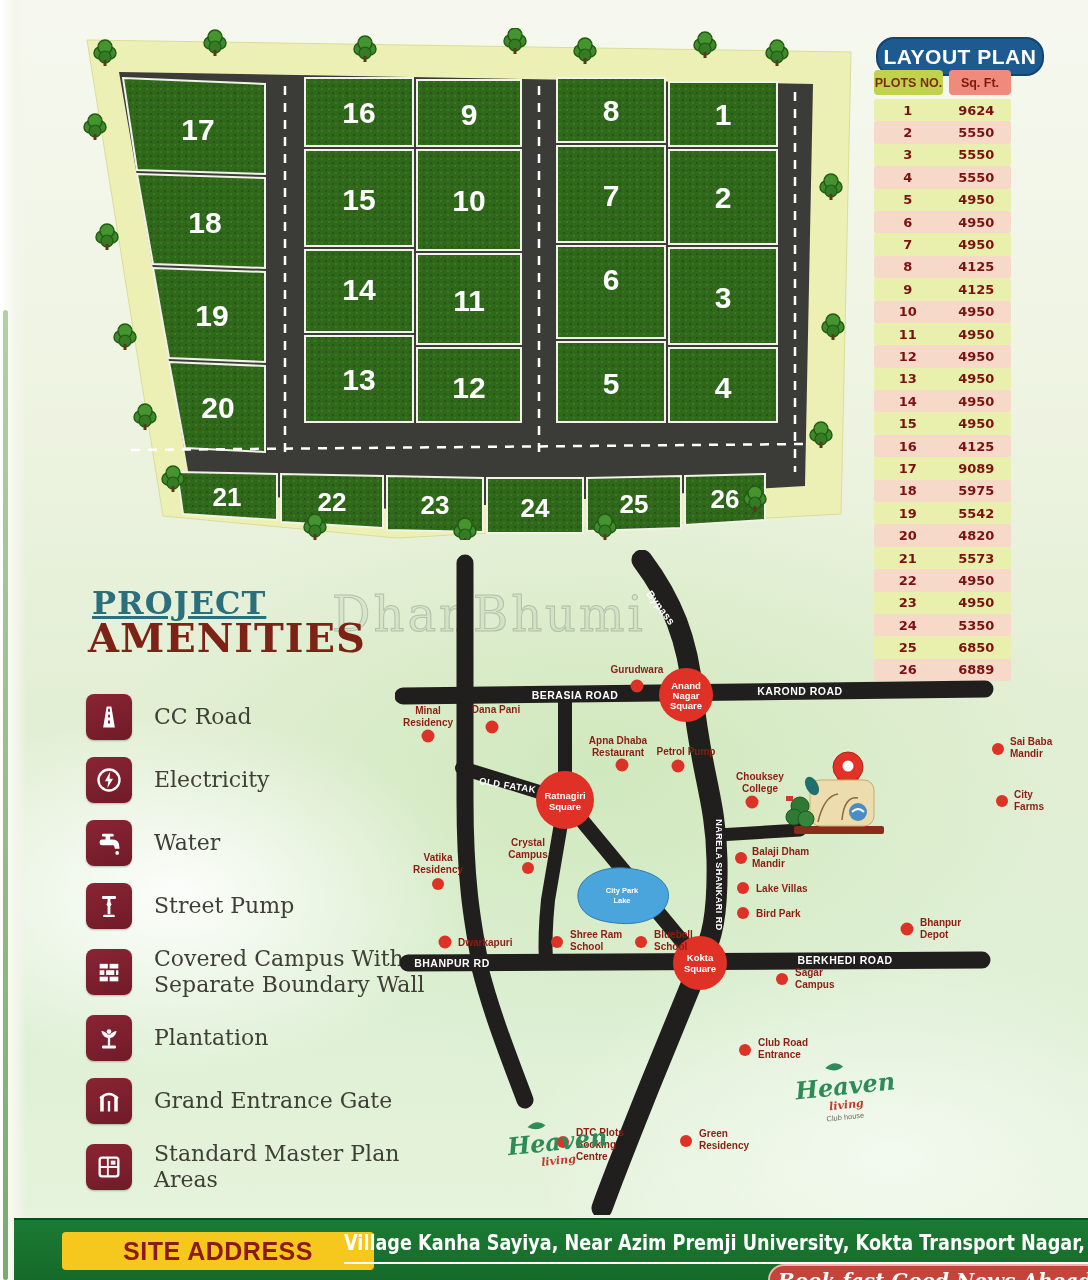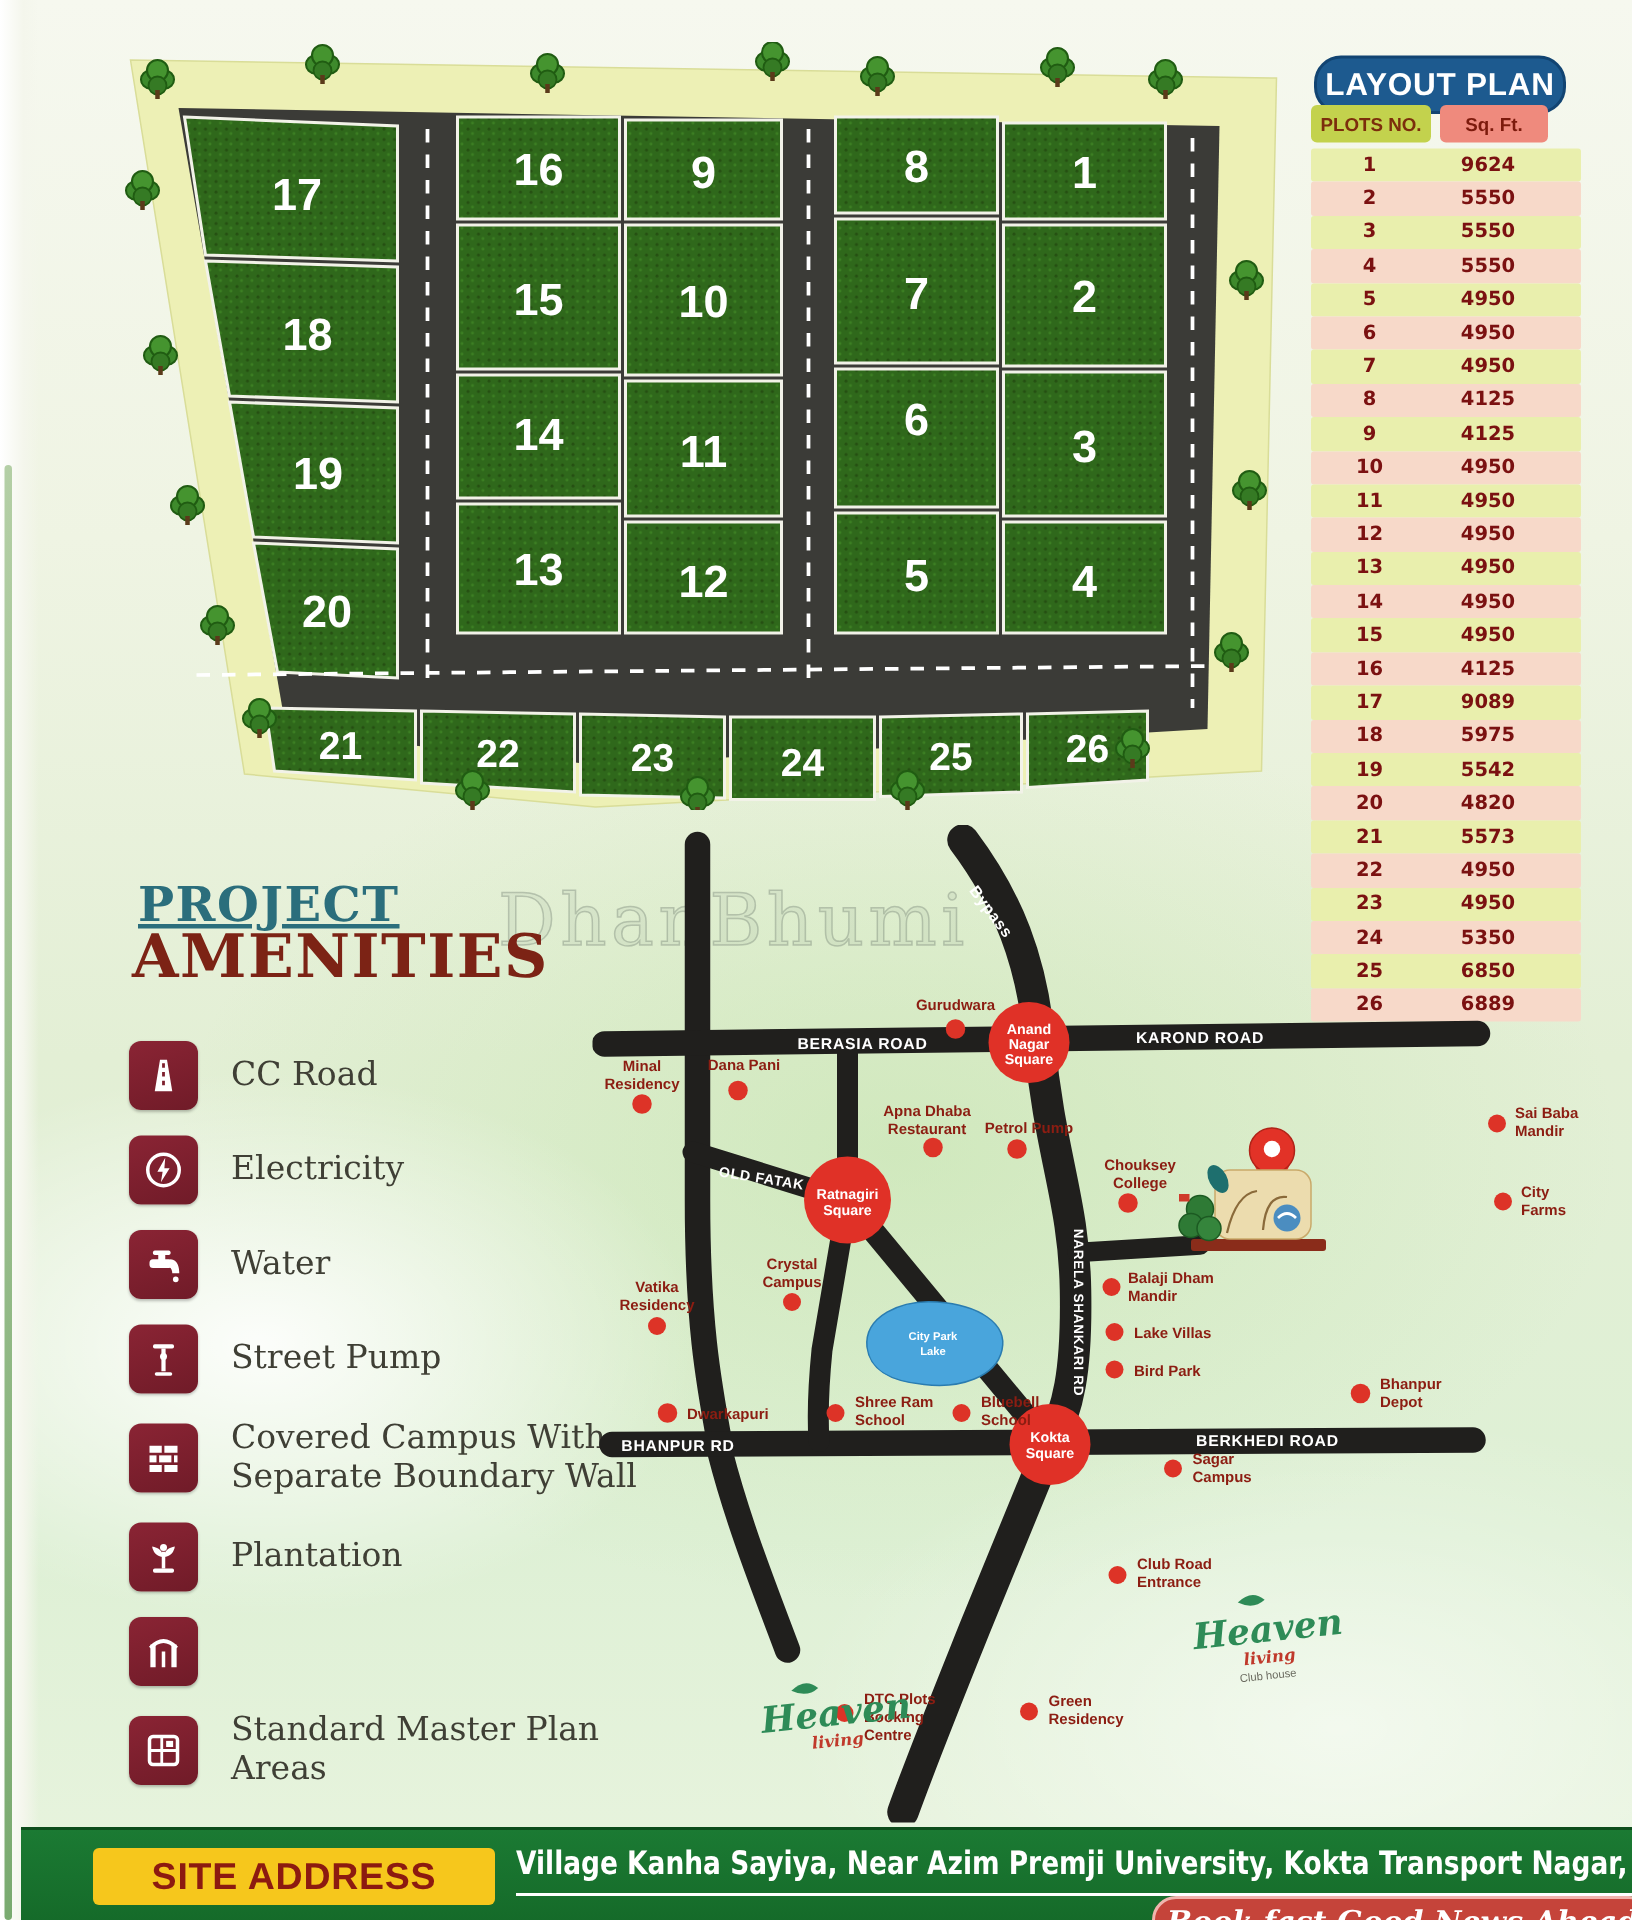--- a/index.html
+++ b/index.html
@@ -10,21 +10,21 @@
       radial-gradient(520px 300px at 82% 90%, rgba(255,255,255,.55), rgba(255,255,255,0) 70%),
       radial-gradient(640px 400px at 55% 60%, rgba(186,224,160,.45), rgba(186,224,160,0) 75%),
       linear-gradient(180deg,#f6f8ef 0%,#eff4e3 28%,#e3efd5 55%,#def0d5 80%,#e9f4df 100%);}
   .abs{position:absolute;}
   .left-edge{left:0;top:0;width:26px;height:1280px;background:linear-gradient(90deg,#ffffff 0%,#f4f6ec 60%,rgba(244,246,236,0) 100%);}
   .left-line{left:3px;top:310px;width:5px;height:970px;background:linear-gradient(180deg,#9cc08a,#4e8f42);opacity:.75;border-radius:3px;}
   
   .pill{left:876px;top:13px;width:164px;height:35px;background:#1d5a8f;border:2px solid #124472;border-radius:18px;
     color:#fff;font-weight:bold;font-size:21px;letter-spacing:.5px;display:flex;align-items:center;justify-content:center;margin-top:24px;}
   
-  .ptable{left:874px;top:70px;width:180px;}
+  .ptable{left:874px;top:70px;width:137px;}
   .thead{display:flex;gap:6px;margin-bottom:4px;}
   .chip{height:25px;border-radius:4px;display:flex;align-items:center;justify-content:center;font-weight:bold;font-size:12.5px;}
   .chip.g{width:80px;background:#c3d24d;color:#7c2d0c;}
   .chip.p{width:72px;background:#ef8a7d;color:#7c1a0c;}
   .tr{display:flex;height:22.4px;align-items:center;border-radius:2px;}
   .tr.odd{background:#e9efad;}
   .tr.even{background:#f7d9c9;}
   .td{font-weight:bold;font-size:13px;color:#7b1111;text-align:center;font-family:"DejaVu Sans",sans-serif;}
   .td.n{width:78px;}
   .td.s{width:80px;}
@@ -45,21 +45,21 @@
   .rlab{font:bold 10.5px "Liberation Sans",sans-serif;fill:#fff;letter-spacing:.5px;text-anchor:middle;}
   .jt{font:bold 9.5px "Liberation Sans",sans-serif;fill:#fff;text-anchor:middle;}
   .poi{font:bold 10px "Liberation Sans",sans-serif;fill:#8c1d12;}
   .poi.mid{text-anchor:middle;}
   .laket{font:bold 7.5px "Liberation Sans",sans-serif;fill:#fff;text-anchor:middle;}
   .logo-main{font:italic bold 24px "DejaVu Serif",serif;fill:#2e8b57;}
   .logo-sub{font:italic bold 11px "DejaVu Serif",serif;fill:#c0392b;}
   .logo-tag{font:7.5px "Liberation Sans",sans-serif;fill:#6b6b60;}
   
   .footer{left:14px;top:1218px;width:1074px;height:62px;background:linear-gradient(180deg,#1b7a33,#156a29);border-top:2px solid #0d4d1c;}
-  .badge{position:absolute;left:48px;top:12px;width:268px;height:38px;background:#f6c71c;border-radius:4px;
+  .badge{position:absolute;left:48px;top:12px;width:312px;height:38px;background:#f6c71c;border-radius:4px;
     display:flex;align-items:center;justify-content:center;color:#8c1a10;font-weight:bold;font-size:25px;letter-spacing:.5px;}
   .addr-wrap{position:absolute;left:330px;top:10px;transform:scaleX(.82);transform-origin:left center;}
   .addr{color:#fff;font-weight:bold;font-size:21.5px;border-bottom:2px solid #fff;padding-bottom:7px;white-space:nowrap;
     font-family:"DejaVu Sans",sans-serif;}
   .ribbon{left:768px;top:1264px;width:334px;height:44px;background:#c5443a;border:2px solid #efb4ad;border-radius:16px;
     color:#fff;font:italic bold 20px "DejaVu Serif",serif;display:flex;justify-content:center;padding-top:3px;box-sizing:border-box;}
 </style>
 </head>
 <body>
 
@@ -419,20 +419,21 @@
     </div>
     <div class="amrow">
       <div class="ambox">
         <svg width="28" height="28" viewBox="0 0 24 24">
             <rect x="4.5" y="8" width="3" height="13" fill="#fff"></rect>
             <rect x="16.5" y="8" width="3" height="13" fill="#fff"></rect>
             <path d="M4.5 10 Q12 2 19.5 10" fill="none" stroke="#fff" stroke-width="2.2"></path>
             <rect x="11" y="12" width="2" height="9" fill="#fff"></rect>
           </svg>
       </div>
+      <div class="amlabel">Grand Entrance Gate</div>
     </div>
     <div class="amrow">
       <div class="ambox">
         <svg width="28" height="28" viewBox="0 0 24 24">
             <rect x="4" y="4" width="16" height="16" rx="2" fill="none" stroke="#fff" stroke-width="2"></rect>
             <line x1="11" y1="4" x2="11" y2="20" stroke="#fff" stroke-width="1.6"></line>
             <line x1="4" y1="12" x2="20" y2="12" stroke="#fff" stroke-width="1.6"></line>
             <rect x="13.5" y="6.5" width="4" height="3.5" fill="#fff"></rect>
           </svg>
       </div>

